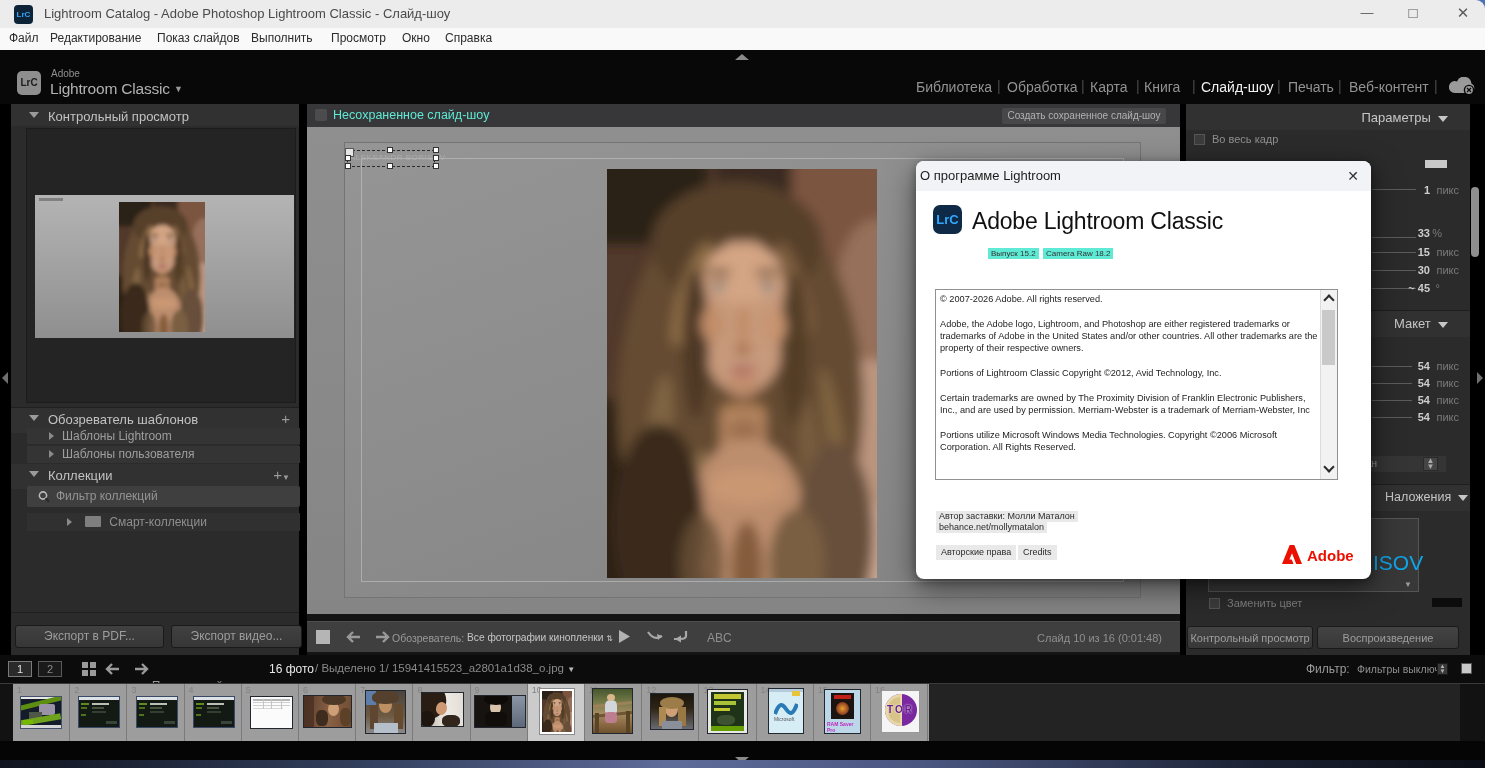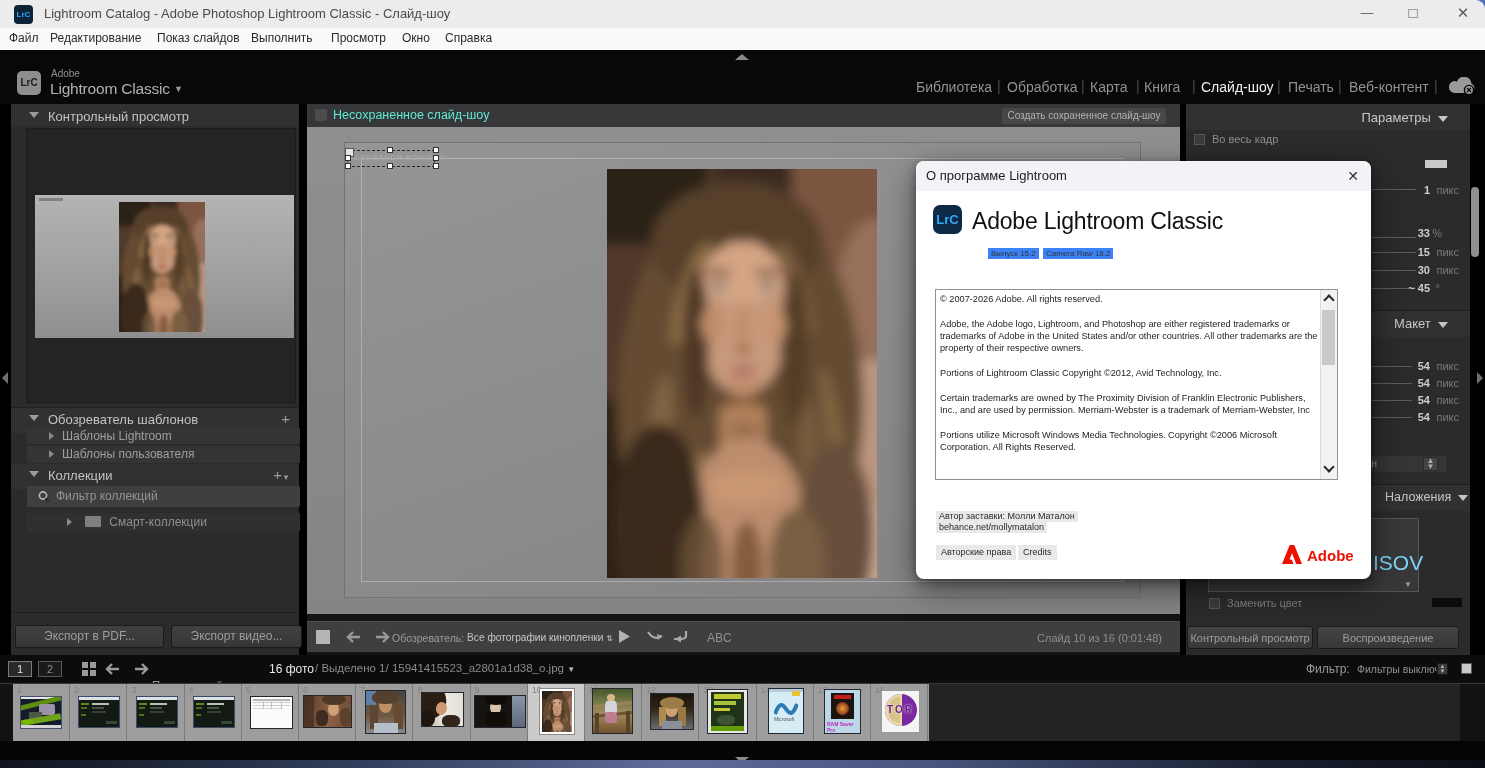--- a/index.html
+++ b/index.html
@@ -71,21 +71,21 @@
 .thumb { position:absolute; background:#555; box-shadow:0 0 0 1px #22262e; overflow:hidden; }
 
 #bottombar { position:absolute; left:0; top:741px; width:1485px; height:27px; background:#050505; }
 #blueline { position:absolute; left:0; top:19px; width:1485px; height:8px; background:linear-gradient(90deg,#10141f 0%,#33405e 25%,#5f6b99 45%,#4a5680 62%,#1a2132 85%,#0a0d14 100%); }
 
 
 #dialog { position:absolute; left:916px; top:161px; width:455px; height:418px; background:#fff; border-radius:8px; box-shadow:0 10px 30px rgba(0,0,0,.5), 0 2px 8px rgba(0,0,0,.35); }
 #dtitle { position:absolute; left:0; top:0; width:455px; height:30px; background:#f2f3f7; border-radius:8px 8px 0 0; font-size:13px; color:#1c1c1c; line-height:30px; }
 #dlogo { position:absolute; left:17px; top:44px; width:29px; height:29px; background:#0e2a47; border-radius:7px; color:#31a8ff; font-weight:bold; font-size:13px; text-align:center; line-height:29px; }
 #dname { position:absolute; left:56px; top:47px; font-size:23px; font-weight:normal; color:#111; letter-spacing:-0.2px; }
-.badge { position:absolute; top:87px; height:11px; background:#3b82f6; font-size:8px; color:#333; line-height:11px; padding:0 3px; white-space:nowrap; }
+.badge { position:absolute; top:87px; height:11px; background:#5eead4; font-size:8px; color:#333; line-height:11px; padding:0 3px; white-space:nowrap; }
 #dbox { position:absolute; left:19px; top:128px; width:403px; height:191px; border:1px solid #919191; background:#fff; font-size:9.2px; color:#1c1c1c; overflow:hidden; }
 #dboxtext { position:absolute; left:4px; top:3px; width:381px; line-height:12px; white-space:nowrap; }
 #dboxtext p { margin-bottom:13px; margin-top:0; }
 #dscroll { position:absolute; right:0; top:0; width:17px; height:189px; background:#f2f2f2; border-left:1px solid #dcdcdc; }
 #dthumb { position:absolute; right:2px; top:20px; width:13px; height:55px; background:#c9c9c9; }
 .chev { position:absolute; left:4px; width:8px; height:8px; border-style:solid; border-color:#2a2a2a; border-width:0 2px 2px 0; }
 .chip { position:absolute; background:#e9e9e9; font-size:9px; color:#2a2a2a; line-height:11px; padding:0 3px; }
 #dadobe { position:absolute; left:366px; top:384px; }
 </style>
 </head>
@@ -274,21 +274,21 @@
   <div class="rval" style="right:40px;top:307px;">54</div>
     <div class="runit" style="right:11px;top:307px;">пикс</div>
 
   <div style="position:absolute;left:180px;top:352px;width:80px;height:16px;background:#353535;font-size:10px;color:#9a9a9a;line-height:16px;">ан</div>
   <div style="position:absolute;right:32px;top:353px;width:15px;height:14px;background:#454545;border:1px solid #2a2a2a;font-size:8px;color:#aaa;text-align:center;line-height:6px;">▲<br>▼</div>
 
   <div style="position:absolute;left:0;top:380px;width:284px;height:1px;background:#1e1e1e;"></div>
   <div style="position:absolute;left:199px;top:386px;font-size:12.5px;color:#c6c6c6;white-space:nowrap;">Наложения &nbsp;<span class="tri-d" style="border-top-color:#c6c6c6;"></span></div>
 
   <div style="position:absolute;left:22px;top:414px;width:211px;height:74px;background:#383838;border:1px solid #555;">
-    <div style="position:absolute;left:164px;top:32px;font-size:21px;color:#7dd3fc;">ISOV</div>
+    <div style="position:absolute;left:164px;top:32px;font-size:21px;color:#0ea5e9;">ISOV</div>
     <div style="position:absolute;right:6px;bottom:2px;font-size:8px;color:#9a9a9a;">▼</div>
   </div>
   <div style="position:absolute;left:23px;top:494px;width:11px;height:11px;background:#3c3c3c;border:1px solid #565656;"></div>
   <div style="position:absolute;left:41px;top:493px;font-size:11px;color:#7f7f7f;">Заменить цвет</div>
   <div style="position:absolute;right:8px;top:494px;width:30px;height:9px;background:#0c0c0c;"></div>
 
   <div class="rbtn" style="left:1px;width:126px;">Контрольный просмотр</div>
   <div class="rbtn" style="left:131px;width:142px;">Воспроизведение</div>
 </div>
 
@@ -491,21 +491,21 @@
     </div>
   <div style="position:absolute;left:929px;top:0;width:531px;height:57px;background:#232323;"></div>
 </div>
 
 <div id="bottombar">
   <div style="position:absolute;left:735px;top:16px;width:0;height:0;border-left:7px solid transparent;border-right:7px solid transparent;border-top:6px solid #8a8a8a;"></div>
   <div id="blueline"></div>
 </div>
 
 <div id="dialog">
-  <div id="dtitle"><span style="margin-left:10px;">О программе Lightroom</span>
+  <div id="dtitle"><span style="margin-left:4px;">О программе Lightroom</span>
     <span style="position:absolute;right:12px;top:0;font-size:14px;color:#333;">✕</span>
   </div>
   <div id="dlogo">LrC</div>
   <div id="dname">Adobe Lightroom Classic</div>
   <div class="badge" style="left:72px;">Выпуск 15.2</div>
   <div class="badge" style="left:127px;">Camera Raw 18.2</div>
   <div id="dbox">
     <div id="dboxtext">
       <p>© 2007-2026 Adobe. All rights reserved.</p>
       <p>Adobe, the Adobe logo, Lightroom, and Photoshop are either registered trademarks or<br>trademarks of Adobe in the United States and/or other countries. All other trademarks are the<br>property of their respective owners.</p>

